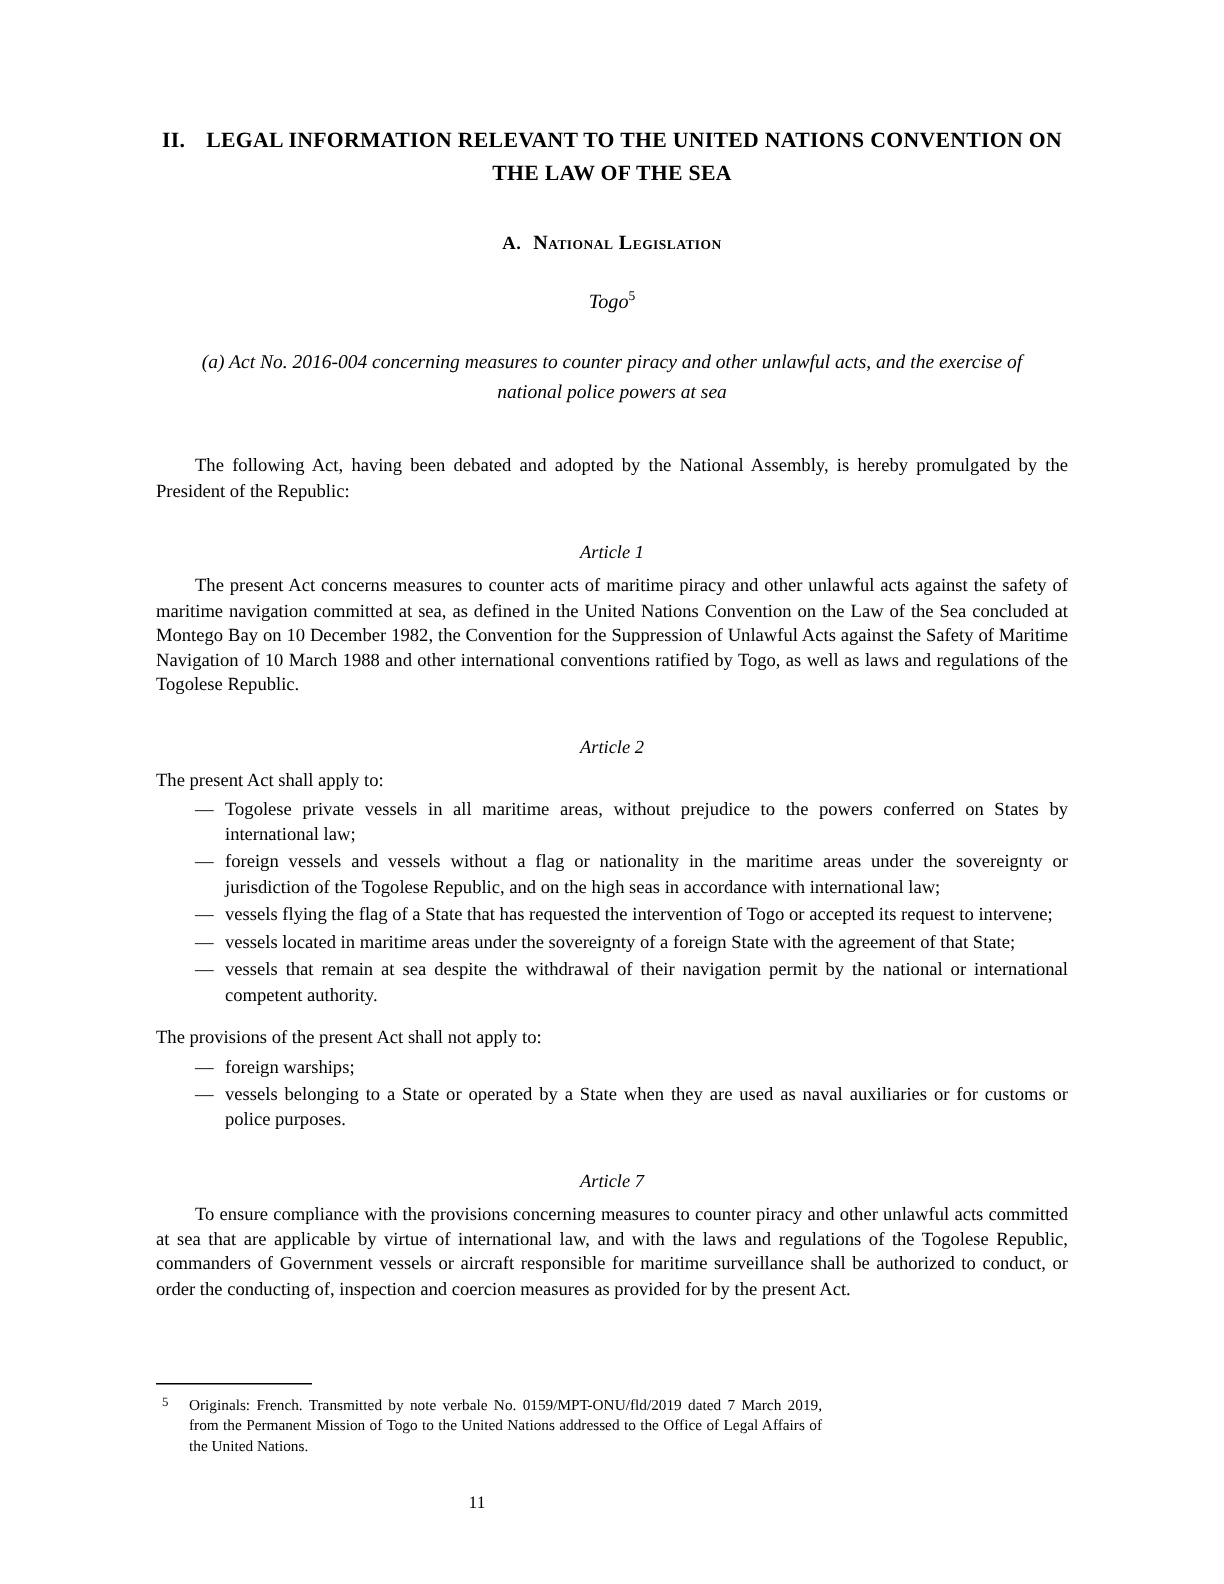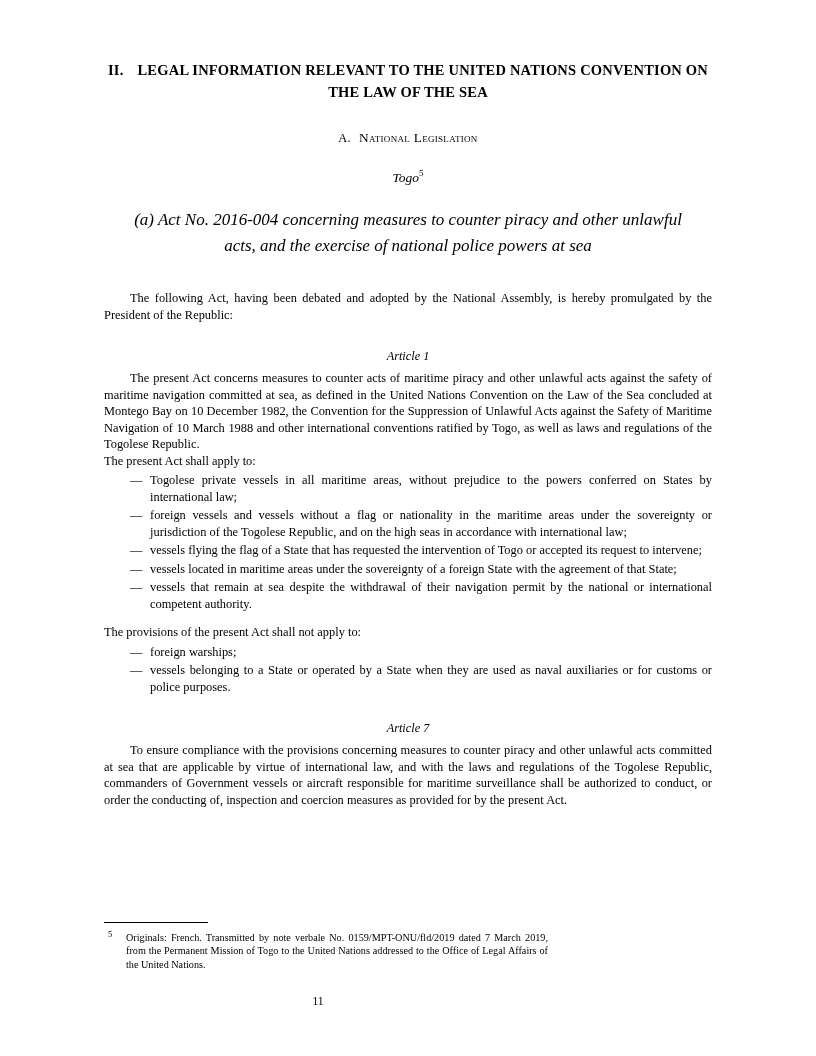--- a/index.html
+++ b/index.html
@@ -11,21 +11,21 @@
     height: 1056px;
     background: #ffffff;
     font-family: "Liberation Serif", serif;
     color: #000000;
   }
   .page {
     position: relative;
     width: 652px;
     height: 1056px;
     box-sizing: border-box;
-    padding: 60px 104px 40px 104px;
+    padding: 84px 104px 40px 104px;
   }
   .content {
     width: 608px;
     margin: 0 auto;
   }
 
   
   .chapter-title {
     font-size: 14.5px;
     font-weight: bold;
@@ -34,21 +34,21 @@
     margin: 0 0 0 0;
     letter-spacing: 0.2px;
   }
   .chapter-title .numeral {
     display: inline-block;
     margin-right: 14px;
   }
   .section-head {
     text-align: center;
     font-size: 12.4px;
-    font-weight: normal;
+    font-weight: bold;
     margin-top: 26px;
     letter-spacing: 0.3px;
   }
   .section-head .smallcaps {
     font-variant: small-caps;
     font-size: 13.4px;
   }
   .section-head .letter {
     margin-right: 8px;
   }
@@ -59,21 +59,21 @@
     margin-top: 22px;
   }
   .country sup {
     font-style: normal;
     font-size: 9px;
     vertical-align: super;
   }
   .act-title {
     text-align: center;
     font-style: italic;
-    font-size: 17px;
+    font-size: 13px;
     line-height: 1.5;
     margin-top: 22px;
     padding: 0 18px;
   }
   .act-title .label {
     font-style: italic;
   }
   .article-head {
     text-align: center;
     font-style: italic;
@@ -179,20 +179,21 @@
     <div class="act-title">
       <span class="label">(a)</span>
       <span>Act No. 2016-004 concerning measures to counter piracy and other unlawful acts, and the exercise of national police powers at sea</span>
     </div>
 
     <p class="body indent lead">The following Act, having been debated and adopted by the National Assembly, is hereby promulgated by the President of the Republic:</p>
 
     <div class="article-head">Article 1</div>
     <p class="body indent">The present Act concerns measures to counter acts of maritime piracy and other unlawful acts against the safety of maritime navigation committed at sea, as defined in the United Nations Convention on the Law of the Sea concluded at Montego Bay on 10 December 1982, the Convention for the Suppression of Unlawful Acts against the Safety of Maritime Navigation of 10 March 1988 and other international conventions ratified by Togo, as well as laws and regulations of the Togolese Republic.</p>
 
+    <div class="article-head">Article 2</div>
     <p class="body">The present Act shall apply to:</p>
     <ul class="dash-list">
       <li><span class="dash">—</span><span>Togolese private vessels in all maritime areas, without prejudice to the powers conferred on States by international law;</span></li>
       <li><span class="dash">—</span><span>foreign vessels and vessels without a flag or nationality in the maritime areas under the sovereignty or jurisdiction of the Togolese Republic, and on the high seas in accordance with international law;</span></li>
       <li><span class="dash">—</span><span>vessels flying the flag of a State that has requested the intervention of Togo or accepted its request to intervene;</span></li>
       <li><span class="dash">—</span><span>vessels located in maritime areas under the sovereignty of a foreign State with the agreement of that State;</span></li>
       <li><span class="dash">—</span><span>vessels that remain at sea despite the withdrawal of their navigation permit by the national or international competent authority.</span></li>
     </ul>
 
     <p class="body spaced" style="margin-top:12px">The provisions of the present Act shall not apply to:</p>

